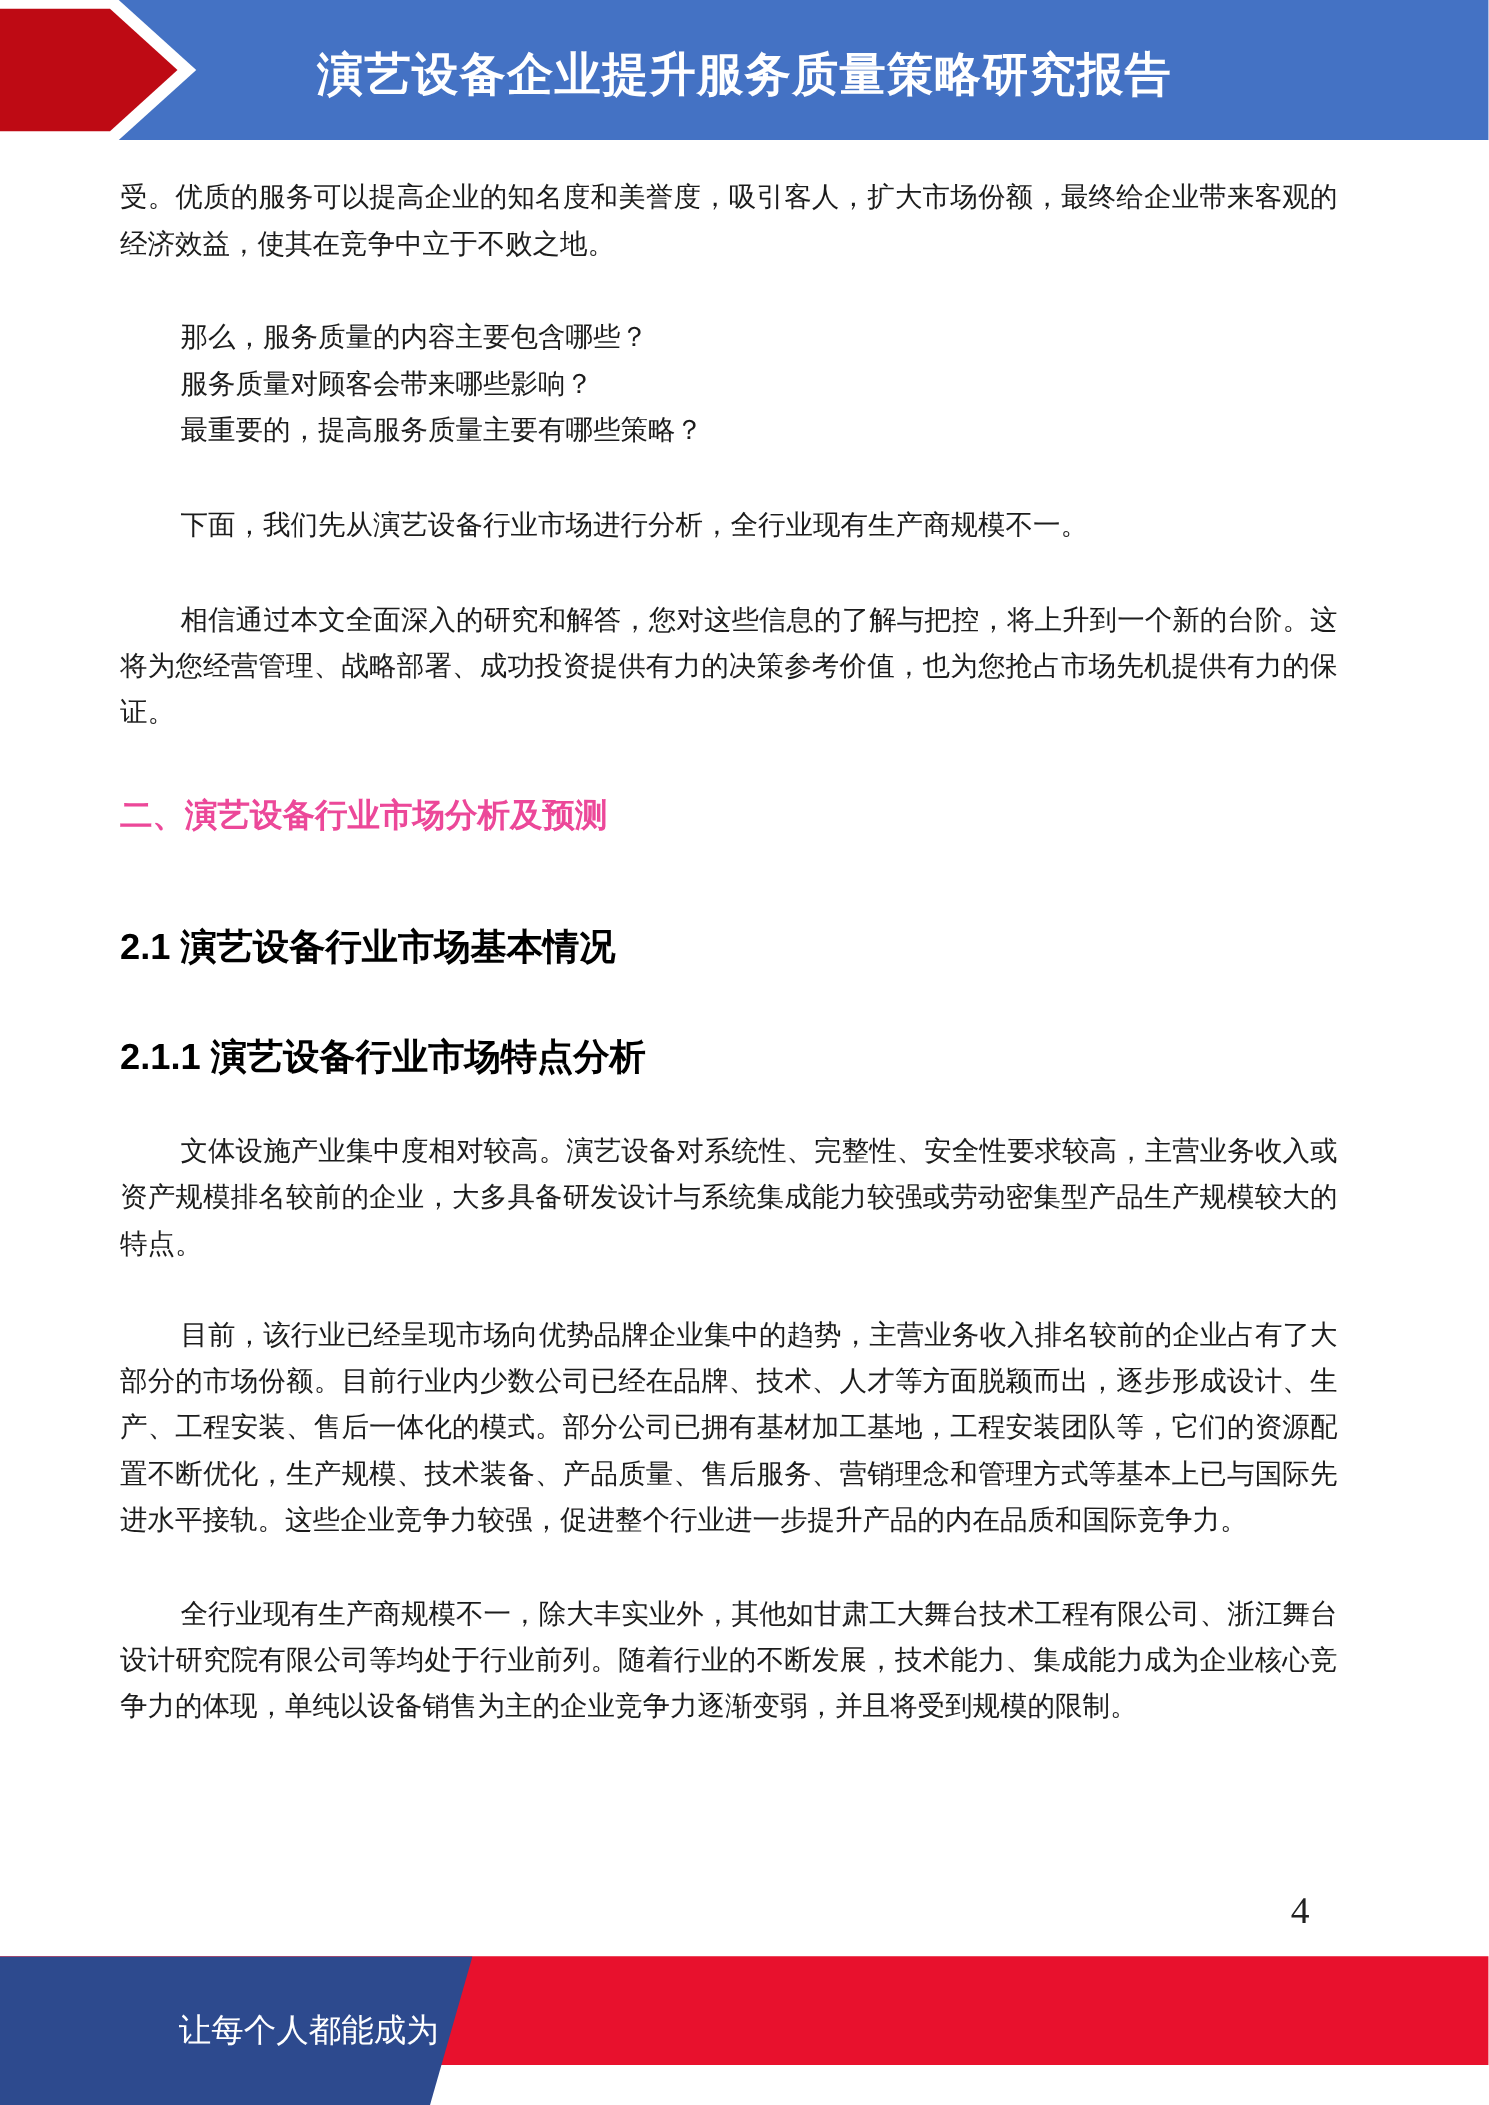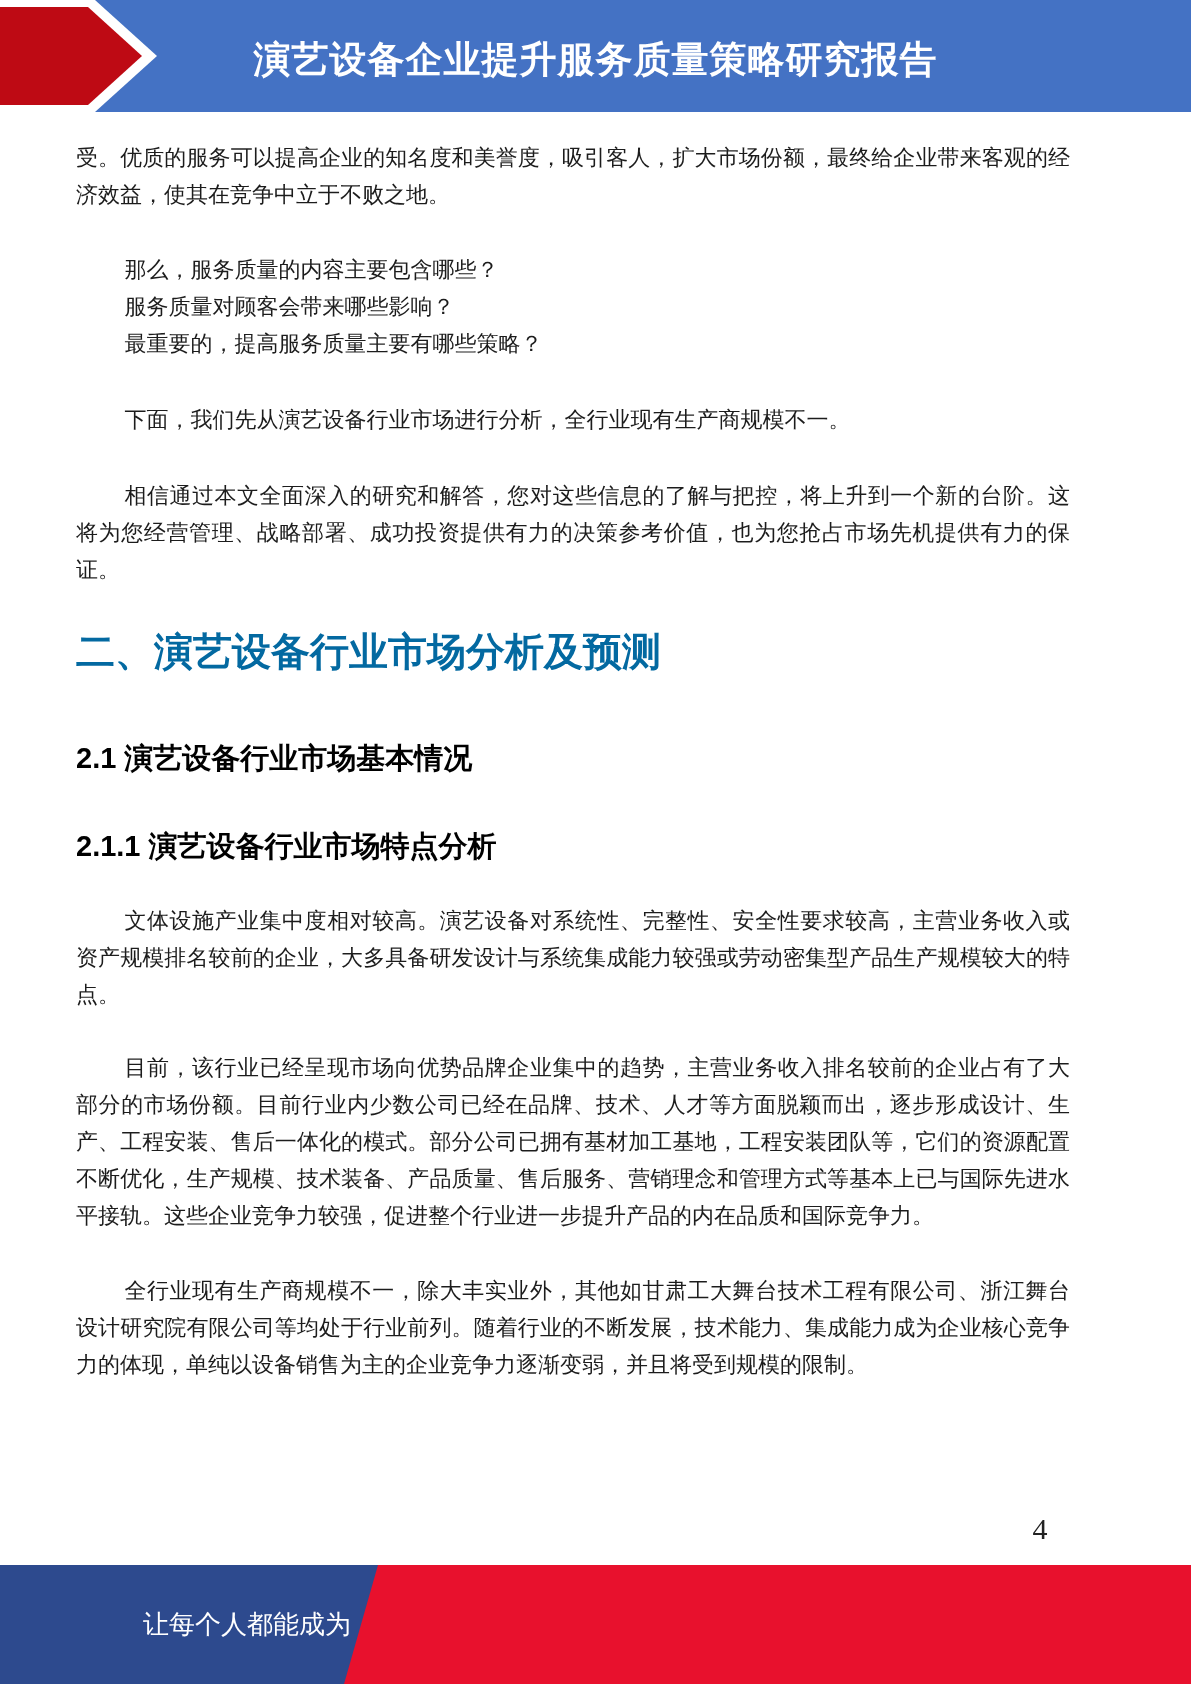--- a/index.html
+++ b/index.html
@@ -20,32 +20,32 @@
   .banner-title{
     position:absolute;top:10px;left:0;right:0;height:100px;
     display:flex;align-items:center;justify-content:center;
     font-family:"Liberation Sans","DejaVu Sans",sans-serif;
     font-size:37px;font-weight:bold;color:#ffffff;letter-spacing:1px;
     white-space:nowrap;
   }
   
   .content{
     position:absolute;top:112px;left:0;width:1191px;
-    padding:0 121px 0 76px;box-sizing:border-box;
+    padding:0 121px 0 96px;box-sizing:border-box;
     font-size:22px;line-height:37px;text-align:justify;
   }
   .para{margin:0;}
   .para.indent{text-indent:2.2em;}
   .mt-first{margin-top:27px;}
   .questions{margin-top:38px;}
   .question-line{text-indent:2.2em;}
   .mt-para{margin-top:39px;}
   .h-section{
     font-family:"Liberation Sans","DejaVu Sans",sans-serif;
-    font-size:39px;line-height:46px;font-weight:bold;color:#0369a1;
+    font-size:26px;line-height:46px;font-weight:bold;color:#ec4899;
     margin:41px 0 0 0;text-align:left;
   }
   .h-sub{
     font-family:"Liberation Sans","DejaVu Sans",sans-serif;
     font-size:29px;line-height:40px;font-weight:bold;color:#000;
     margin:63px 0 0 0;text-align:left;
   }
   .h-subsub{
     font-family:"Liberation Sans","DejaVu Sans",sans-serif;
     font-size:29px;line-height:40px;font-weight:bold;color:#000;
@@ -54,21 +54,21 @@
   .mt-feature{margin-top:36px;}
   .mt-trend{margin-top:36px;}
   .mt-producers{margin-top:38px;}
   
   .page-number{
     position:absolute;top:1512px;left:1015px;width:50px;
     font-size:30px;line-height:34px;text-align:center;color:#222;
   }
   
   .footer{
-    position:absolute;left:0;top:1565px;width:1191px;height:119px;
+    position:absolute;left:0;top:1565px;width:1191px;height:87px;
     background:var(--footer-red,#E8112D);
   }
   .footer-blue{
     position:absolute;left:0;top:0;width:400px;height:119px;
     background:var(--footer-blue,#2D4A8E);
     clip-path:polygon(0 0,378px 0,344px 119px,0 119px);
   }
   .footer-left-text{
     position:absolute;left:143px;top:0;height:119px;
     display:flex;align-items:center;

